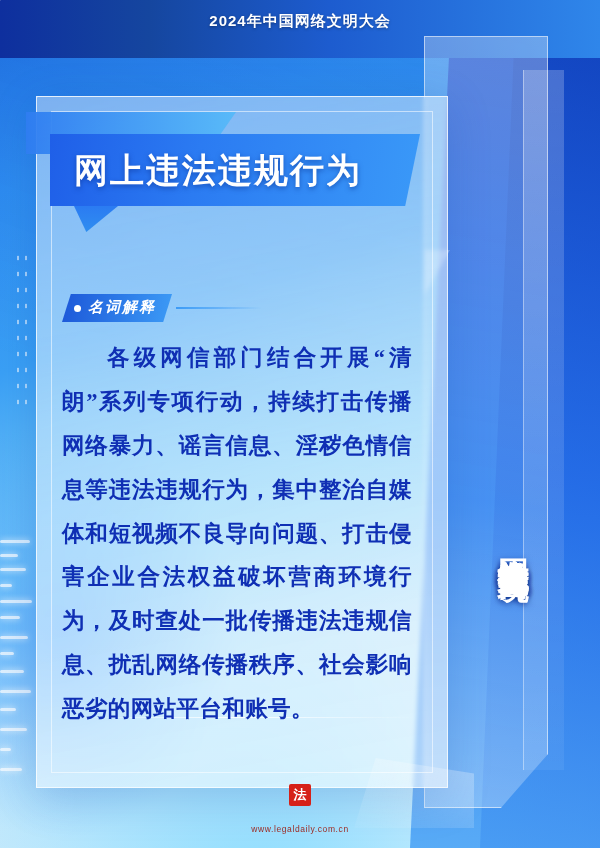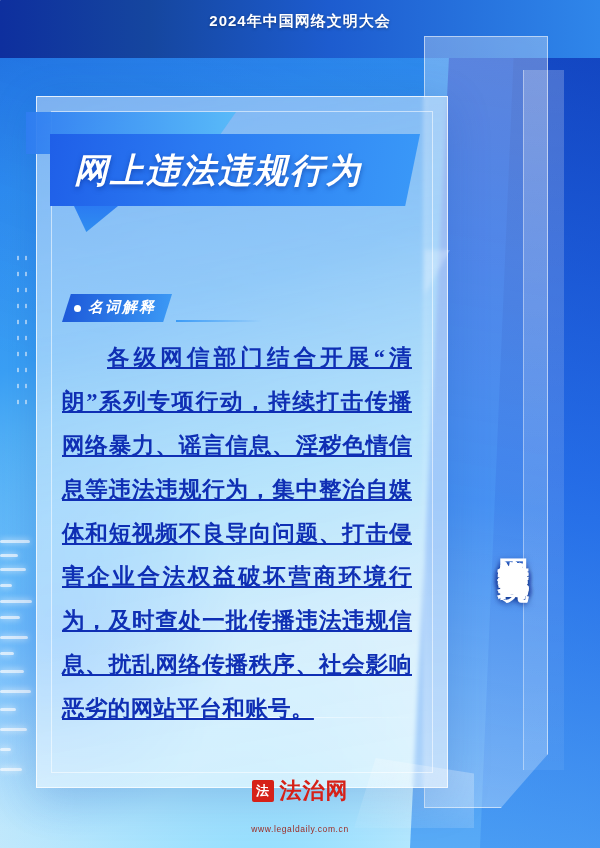--- a/index.html
+++ b/index.html
@@ -159,21 +159,20 @@
     clip-path: polygon(0 0, 100% 0, 86% 100%, 0 100%);
     opacity: 0.95;
   }
   .ribbon-main {
     position: absolute;
     left: 24px; top: 22px;
     width: 370px; height: 72px;
     background: linear-gradient(100deg, #1f5fe8 0%, #2b7bf2 40%, #3a99f8 100%);
     clip-path: polygon(0 0, 100% 0, 96% 100%, 0 100%);
     box-shadow: 0 6px 18px rgba(20,70,170,0.35);
-    font-style: italic;
   }
   .ribbon-tail {
     position: absolute;
     left: 48px; top: 94px;
     width: 44px; height: 26px;
     background: linear-gradient(180deg, #2b7bf2, #2f8ef0);
     clip-path: polygon(0 0, 100% 0, 28% 100%);
   }
   .headline {
     position: absolute;
@@ -183,21 +182,21 @@
     font-weight: bold;
     letter-spacing: 2px;
     text-shadow: 0 2px 5px rgba(10,45,140,0.55);
     white-space: nowrap;
   }
   
   .tag-wrap {
     position: absolute;
     left: 62px; top: 294px;
     display: flex;
-    align-items: flex-end;
+    align-items: center;
   }
   .tag-chip {
     position: relative;
     background: linear-gradient(100deg, #1c57d8, #3c9bf6);
     color: #fff;
     font-size: 15px;
     font-weight: bold;
     letter-spacing: 2px;
     padding: 4px 16px 5px 26px;
     clip-path: polygon(8% 0, 100% 0, 92% 100%, 0 100%);
@@ -222,21 +221,20 @@
     left: 62px; top: 336px;
     width: 350px;
     color: #0f2fb4;
     font-family: "Liberation Serif", serif;
     font-size: 22.5px;
     line-height: 1.95;
     text-align: justify;
     text-indent: 2em;
     letter-spacing: 0.4px;
     font-weight: 600;
-    text-decoration: underline;
   }
   .card-divider {
     position: absolute;
     left: 30px; right: 30px; top: 620px;
     height: 1px;
     background: linear-gradient(90deg, rgba(255,255,255,0), rgba(255,255,255,0.9), rgba(255,255,255,0));
   }
   
   .footer {
     position: absolute;
@@ -357,18 +355,17 @@
 
   <div class="body-text">各级网信部门结合开展“清朗”系列专项行动，持续打击传播网络暴力、谣言信息、淫秽色情信息等违法违规行为，集中整治自媒体和短视频不良导向问题、打击侵害企业合法权益破坏营商环境行为，及时查处一批传播违法违规信息、扰乱网络传播秩序、社会影响恶劣的网站平台和账号。</div>
 
   <div class="side-title">网络执法推动优化营商环境</div>
 
   <div class="deco-quad"></div>
 
   <div class="footer">
     <div class="logo-row">
       <div class="logo-mark">法</div>
-      <div class="logo-text">法治网</div>
     </div>
     <div class="logo-url">www.legaldaily.com.cn</div>
   </div>
 
 </div>
 
 </body></html>

